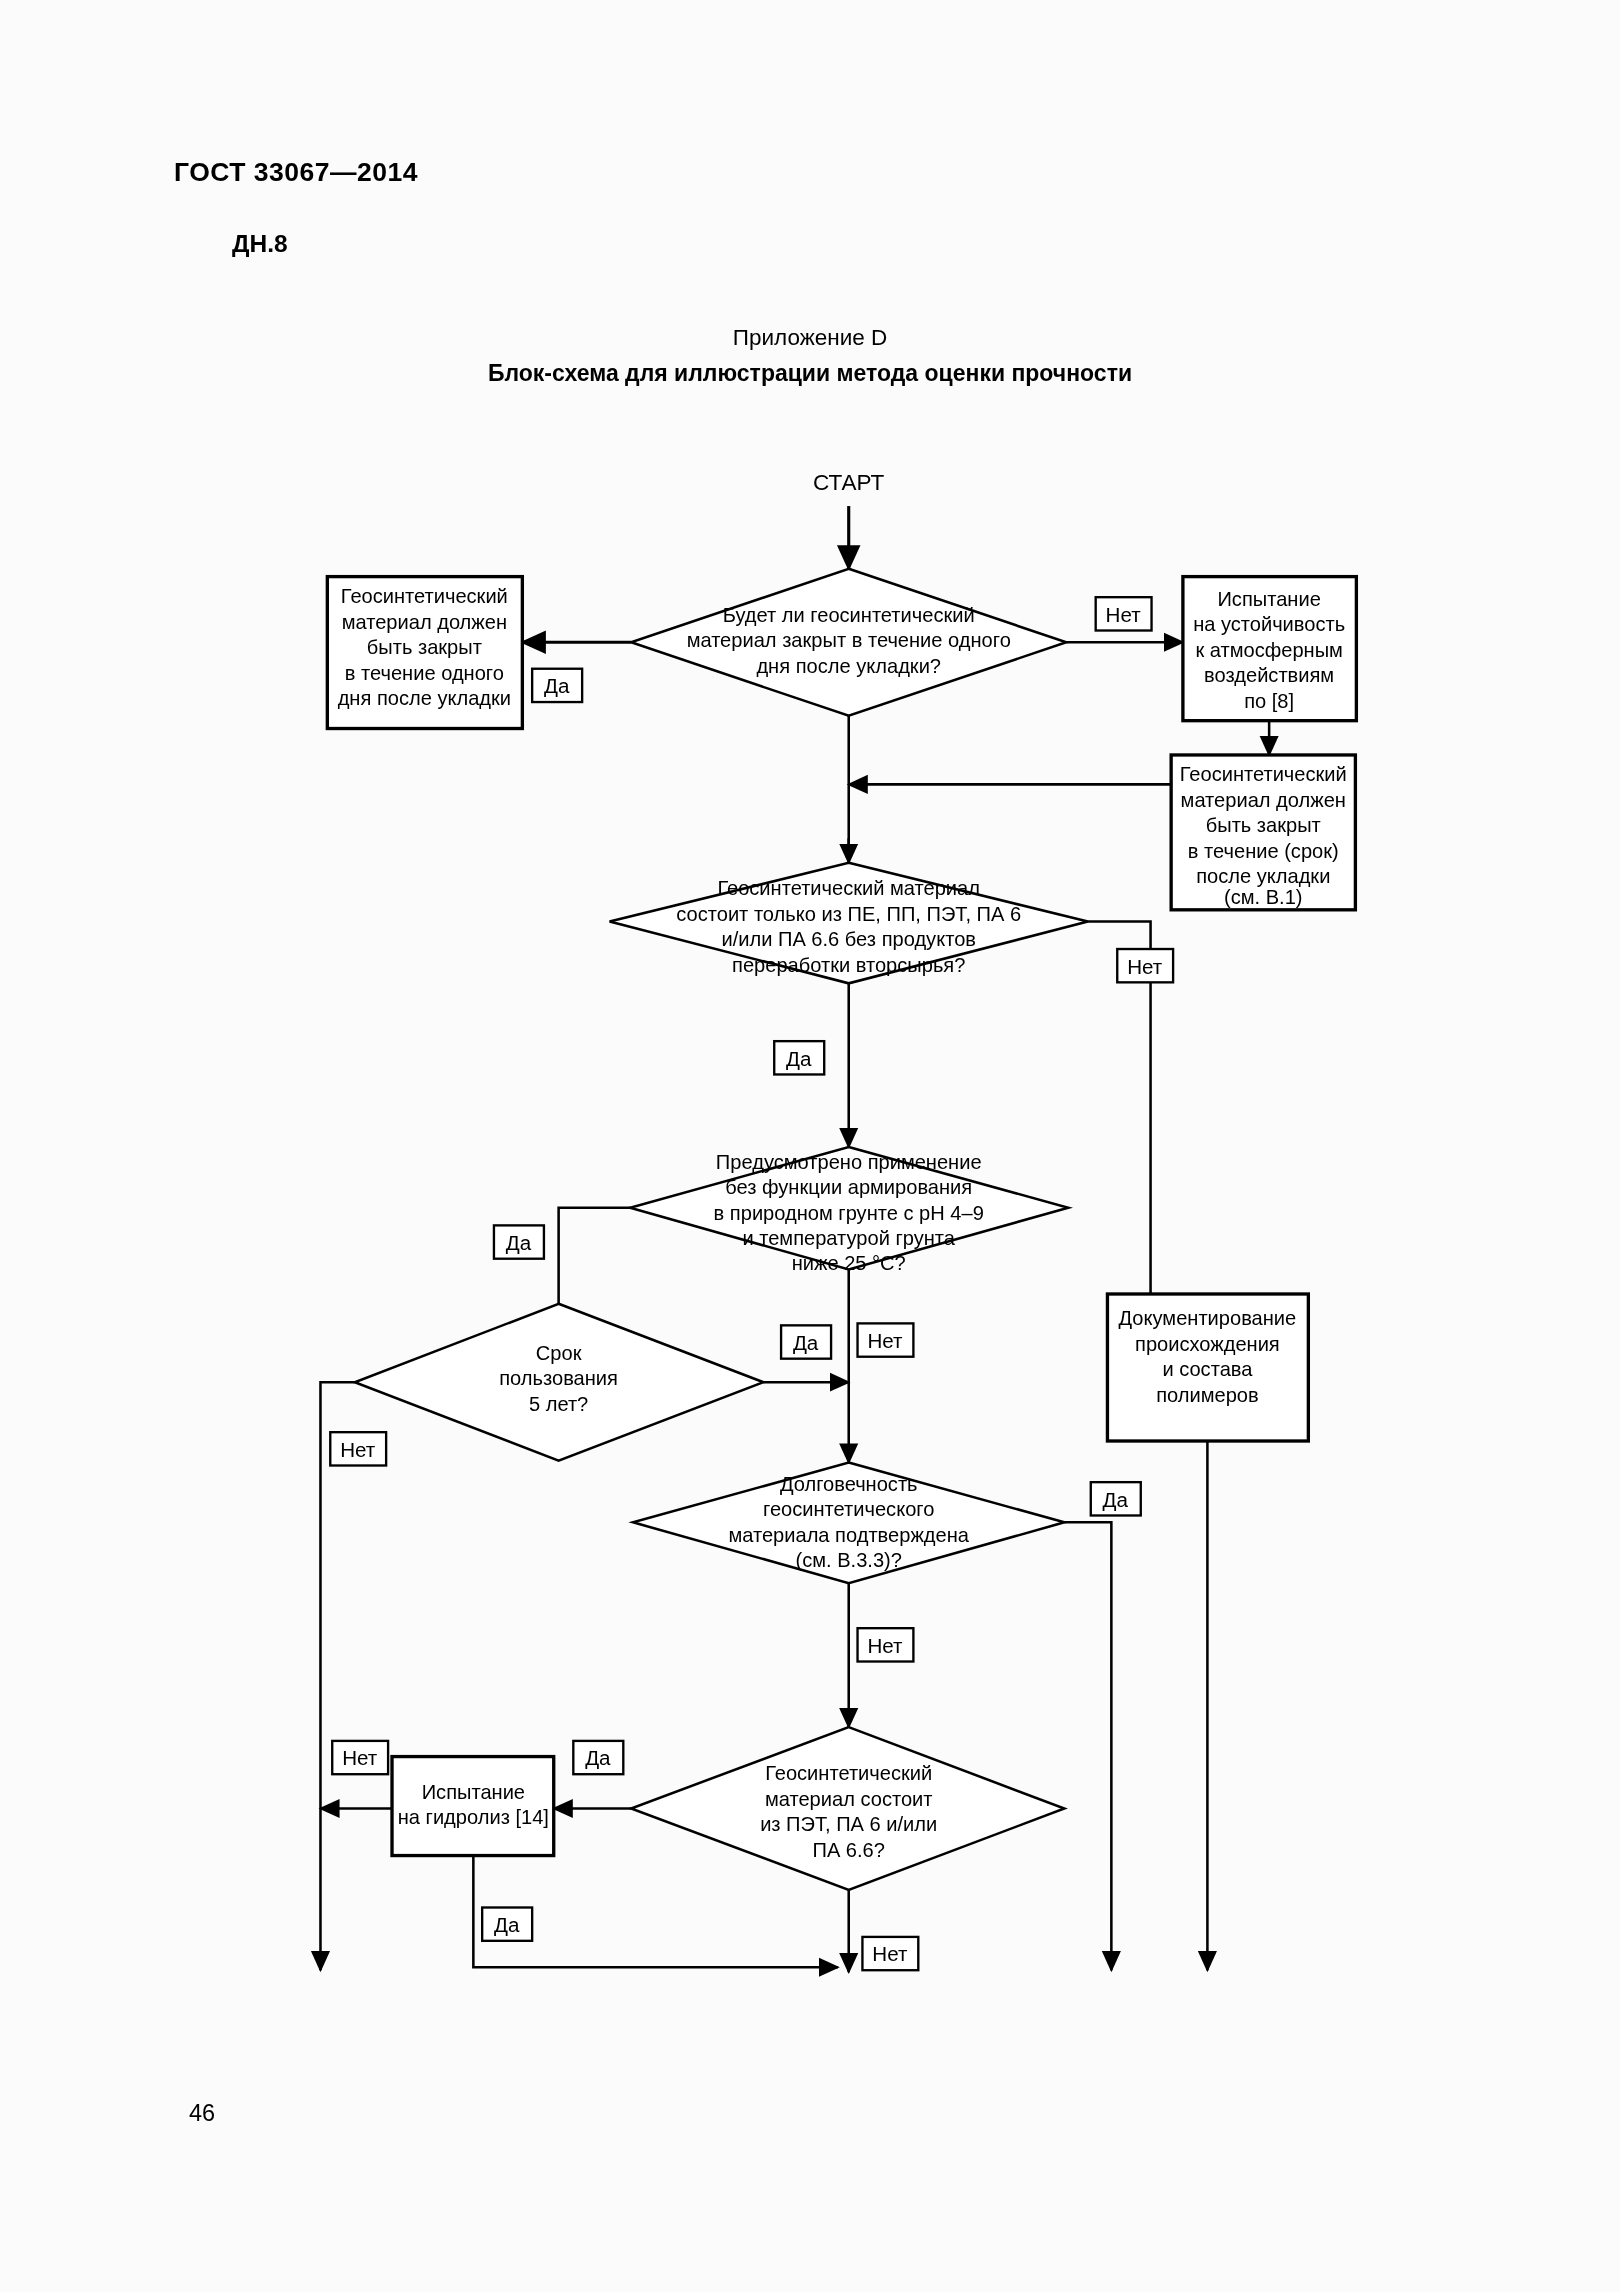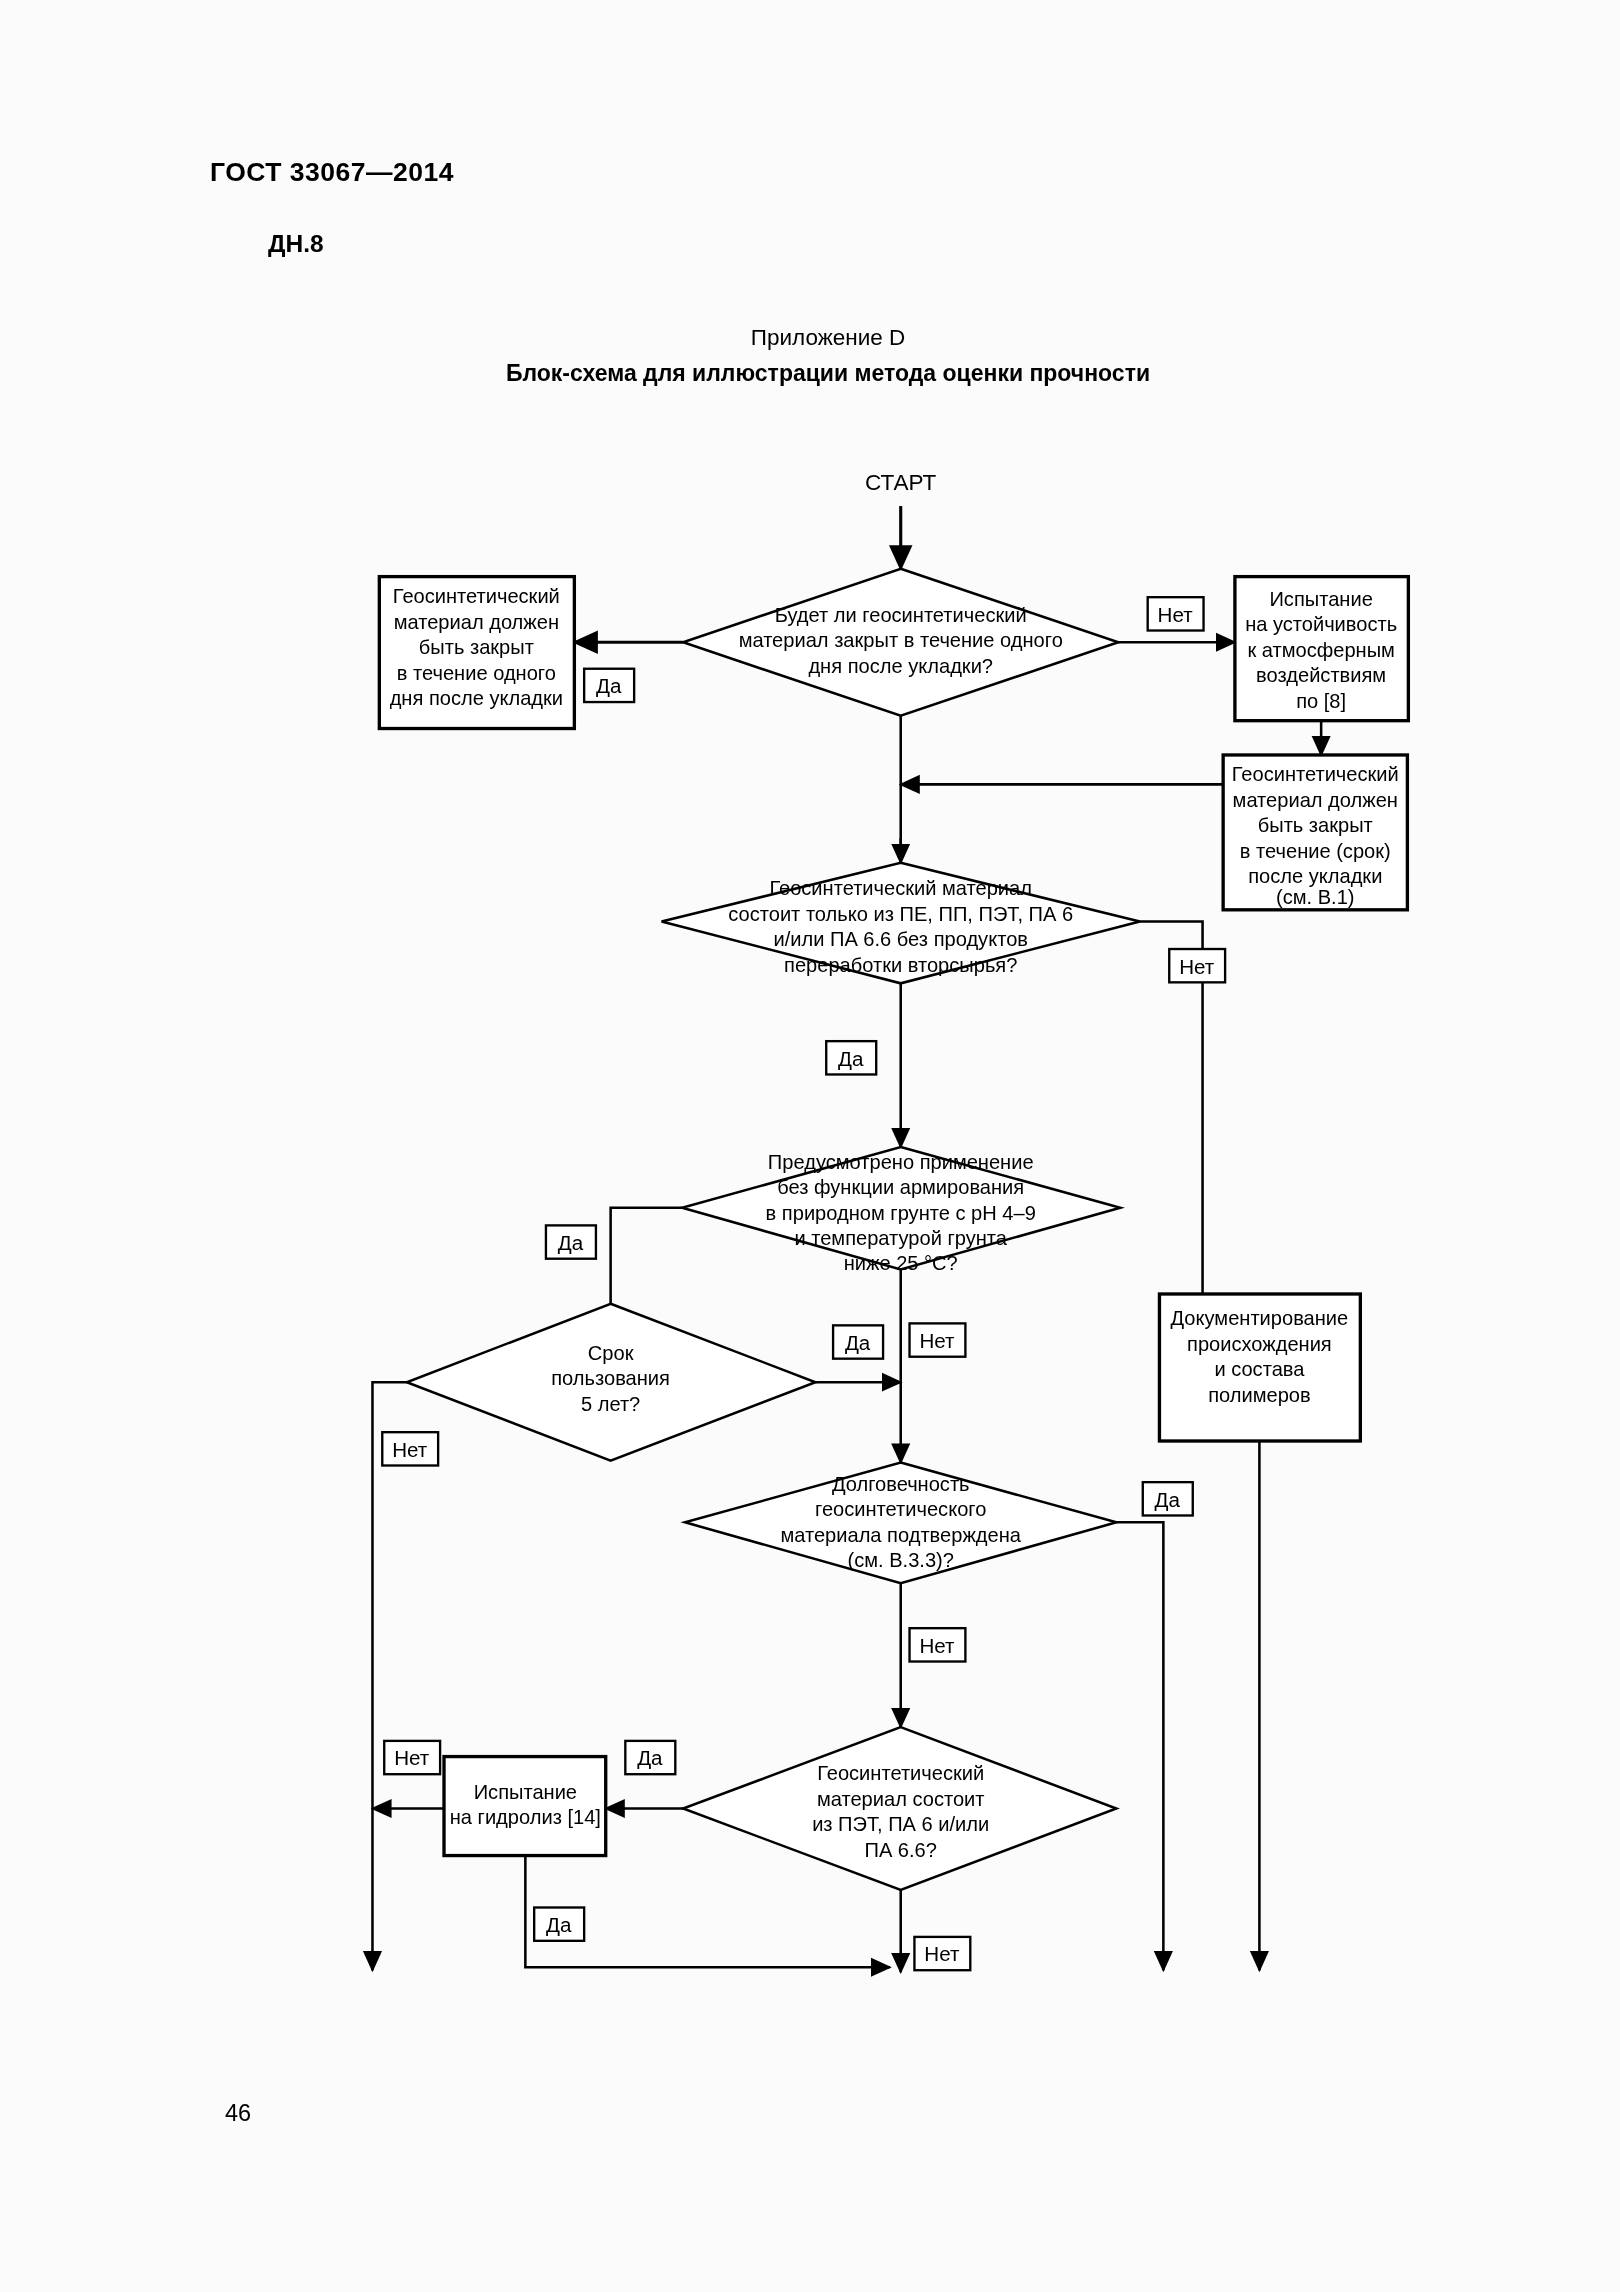--- a/index.html
+++ b/index.html
@@ -2,21 +2,21 @@
 <html><head>
 <meta charset="utf-8">
 <style>
   html,body{margin:0;padding:0;background:#ffffff;}
   body{
     width:1620px;height:2293px;position:relative;overflow:hidden;
     font-family:"Liberation Sans","DejaVu Sans",sans-serif;
     color:#000;
     background:#fbfbfb;
   }
-  .page{position:absolute;inset:0;margin-left:36px;}
+  .page{position:absolute;inset:0;}
   .std-header{
     position:absolute;left:174px;top:157px;
     font-size:26.5px;font-weight:bold;letter-spacing:0.5px;
   }
   .dn-label{
     position:absolute;left:232px;top:230px;
     font-size:24.5px;font-weight:bold;
   }
   .appendix-title{
     position:absolute;left:0;right:0;top:325px;
@@ -27,21 +27,21 @@
     text-align:center;font-size:23px;font-weight:bold;
   }
   .figure-caption{
     position:absolute;left:0;right:0;top:2011px;
     text-align:center;font-size:22.5px;
   }
   .page-number{
     position:absolute;left:189px;top:2100px;
     font-size:23.5px;
   }
-  .chart-wrap{position:absolute;left:16px;top:0;width:1324px;height:2293px;}
+  .chart-wrap{position:absolute;left:0;top:0;width:1324px;height:2293px;}
   svg{display:block;}
   .shape{fill:#ffffff;stroke:#000000;stroke-width:2.6;}
   .shape-thick{fill:#ffffff;stroke:#000000;stroke-width:3.4;}
   .conn{stroke:#000000;stroke-width:2.6;fill:none;}
   .conn-thick{stroke:#000000;stroke-width:3.2;fill:none;}
   .lbl-box{fill:#ffffff;stroke:#000000;stroke-width:2.4;}
   text{font-family:"Liberation Sans","DejaVu Sans",sans-serif;fill:#000;}
   .t-node{font-size:20.5px;}
   .t-label{font-size:21px;}
   .t-start{font-size:23px;}

